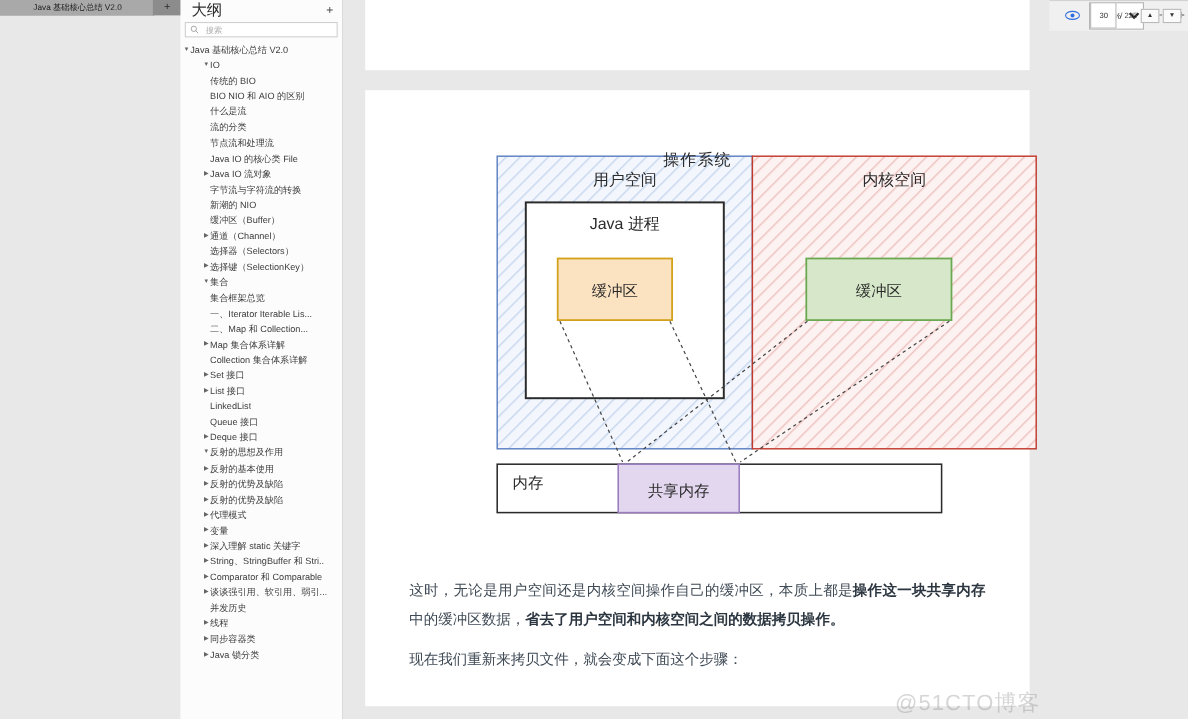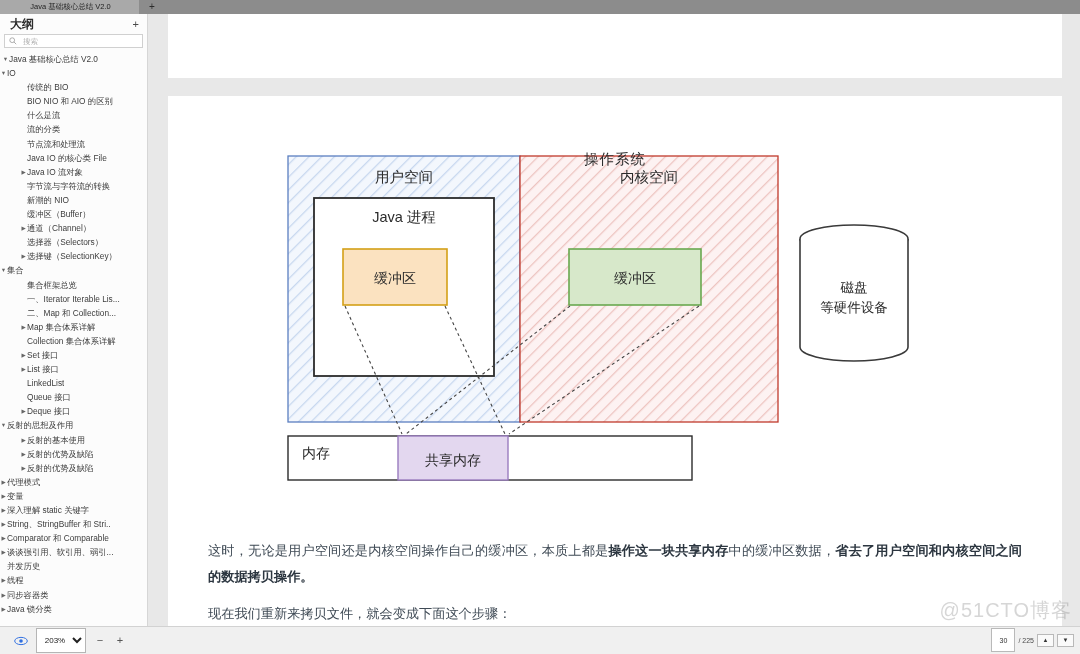--- a/index.html
+++ b/index.html
@@ -3,21 +3,21 @@
 <meta charset="utf-8">
 <title>Java 基础核心总结 V2.0</title>
 <style>
   * { box-sizing: border-box; margin: 0; padding: 0; }
   html, body {
     width: 1080px; height: 654px;
     overflow: hidden;
     font-family: "Liberation Sans", "DejaVu Sans", sans-serif;
     background: #e8e8e8;
   }
-  .app { position: relative; width: 1080px; height: 654px; display: flex; flex-direction: column; }
+  .app { position: relative; width: 1080px; height: 654px; display: flex; flex-direction: row; }
 
   
   .tabstrip {
     height: 14px; background: #8c8c8c;
     display: flex; align-items: flex-end;
     flex: 0 0 14px; position: relative;
   }
   .tab {
     height: 14px; min-width: 140px; max-width: 150px;
     background: #a6a6a6; color: #1e1e1e;
@@ -44,21 +44,21 @@
     width: 148px; flex: 0 0 148px;
     background: #fcfcfc;
     display: flex; flex-direction: column;
     border-right: 1px solid #d6d6d6;
     min-height: 0;
   }
   .sb-head {
     height: 20px; display: flex; align-items: center;
     padding: 0 8px 0 10px; flex: 0 0 20px;
   }
-  .sb-title { font-size: 12px; font-weight: bold; color: #2d2d2d; flex: 1; }
+  .sb-title { font-size: 14px; font-weight: normal; color: #2d2d2d; flex: 1; }
   .sb-plus { font-size: 11px; color: #4a4a4a; cursor: pointer; line-height: 1; }
   .sb-search {
     height: 14px; margin: 0 4px 2px 4px; flex: 0 0 14px;
     border: 1px solid #d0d0d0; background: #fff;
     display: flex; align-items: center; padding: 0 4px; gap: 6px;
   }
   .sb-search svg { display: block; }
   .sb-search input {
     border: none; outline: none; background: transparent;
     font-size: 7.5px; color: #555; width: 100%;
@@ -72,21 +72,21 @@
   }
   .tnode {
     display: flex; align-items: center;
     height: 14.1px; font-size: 8.3px; color: #3c3c3c;
     white-space: nowrap; cursor: pointer; padding-right: 2px;
     line-height: 14.1px;
   }
   .tw { width: 7px; flex: 0 0 7px; text-align: center; font-size: 5.5px; color: #666; }
   .tlabel { overflow: hidden; text-overflow: ellipsis; }
   .d0 { padding-left: 2px; }
-  .d1 { padding-left: 0; }
+  .d1 { padding-left: 20px; }
   .d2 { padding-left: 20px; }
 
   
   .docarea {
     flex: 1; background: #e8e8e8; position: relative;
     overflow: hidden; min-height: 0; padding-left: 20px;
   }
   .pagewrap { position: absolute; left: 20px; top: 0; right: 18px; }
   .page { background: #fff; }
   .page-prev { height: 64px; }

